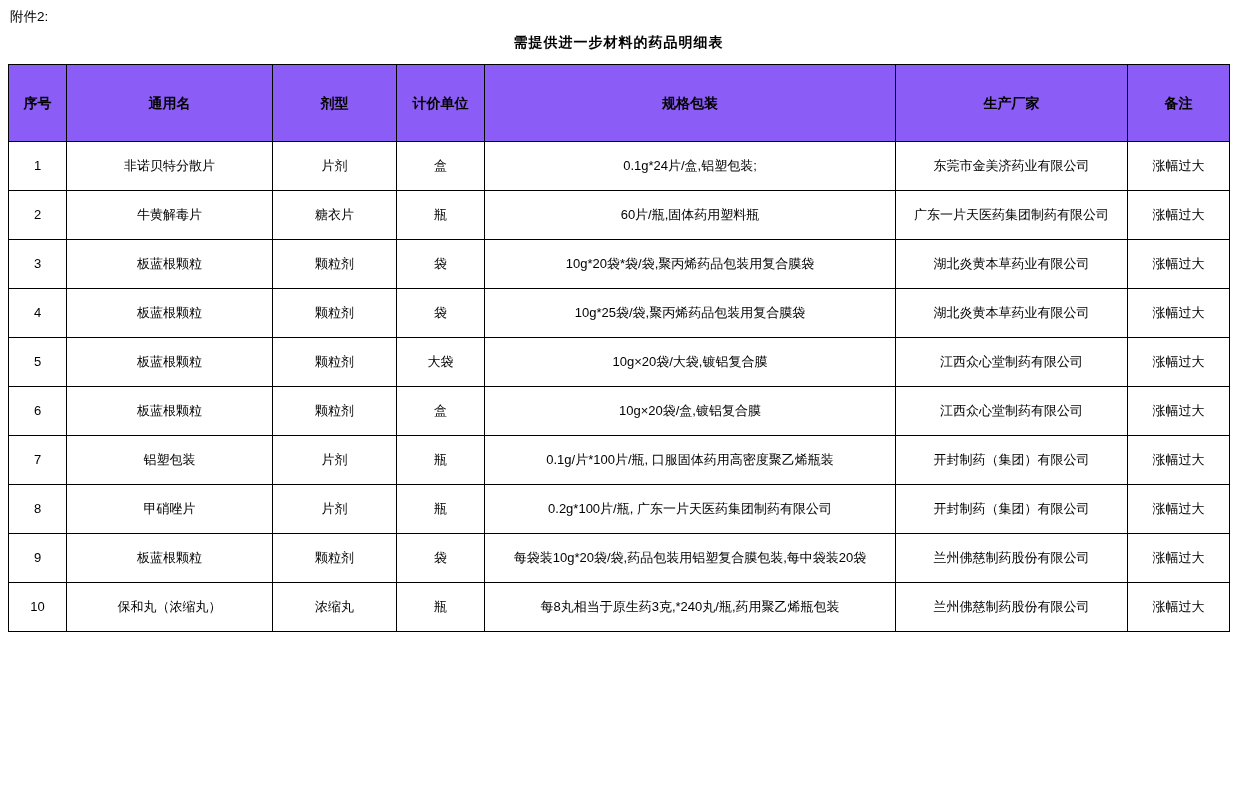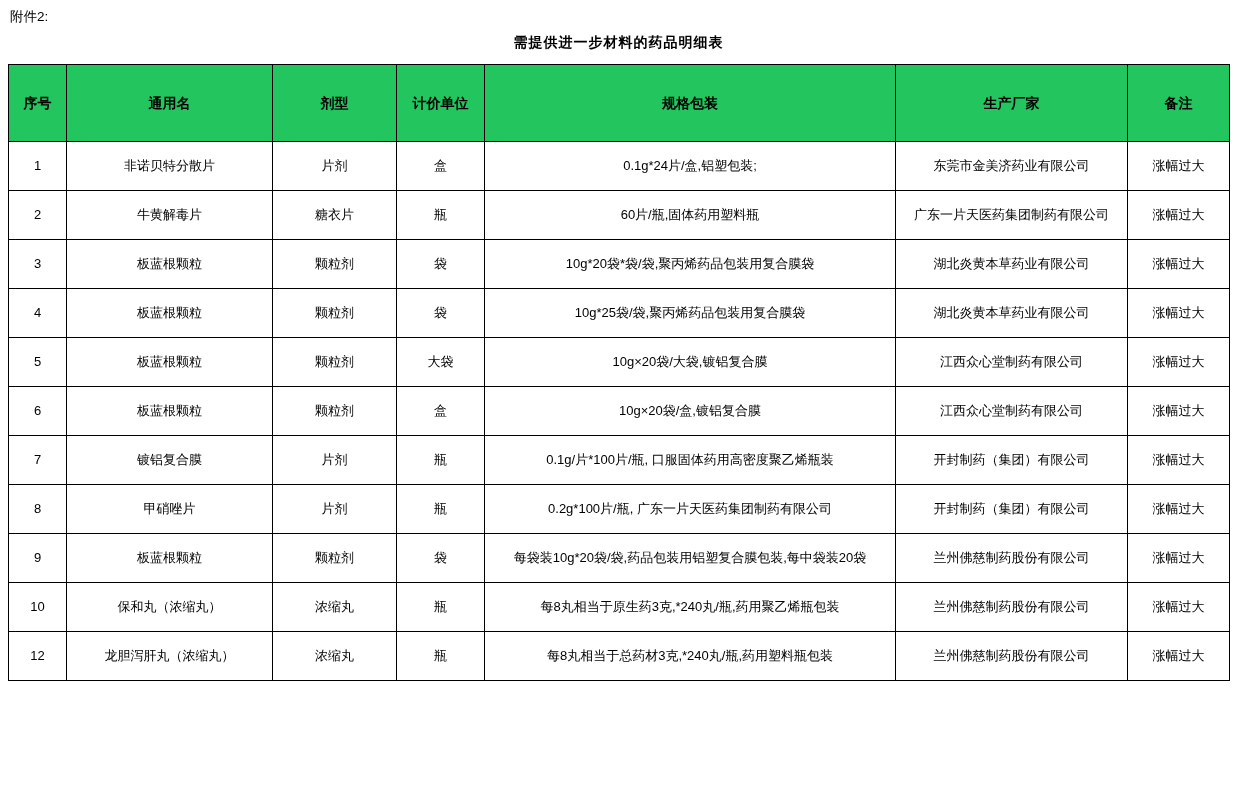--- a/index.html
+++ b/index.html
@@ -46,21 +46,21 @@
     border: 1px solid #000000;
     text-align: center;
     vertical-align: middle;
     font-size: 13px;
     line-height: 18px;
     padding: 4px 3px;
     font-family: "Liberation Sans", "DejaVu Sans", sans-serif;
     word-wrap: break-word;
   }
   table.drug-table thead th {
-    background: #22c55e;
+    background: #8b5cf6;
     font-weight: bold;
     font-size: 14px;
     height: 68px;
   }
   table.drug-table tbody td {
     height: 40px;
     background: #ffffff;
   }
   .col-no      { width: 58px; }
   .col-name    { width: 206px; }
@@ -157,21 +157,21 @@
         <td class="cell-no">6</td>
         <td class="cell-name">板蓝根颗粒</td>
         <td class="cell-form">颗粒剂</td>
         <td class="cell-unit">盒</td>
         <td class="cell-spec">10g×20袋/盒,镀铝复合膜</td>
         <td class="cell-maker">江西众心堂制药有限公司</td>
         <td class="cell-remark">涨幅过大</td>
       </tr>
       <tr>
         <td class="cell-no">7</td>
-        <td class="cell-name">镀铝复合膜</td>
+        <td class="cell-name">铝塑包装</td>
         <td class="cell-form">片剂</td>
         <td class="cell-unit">瓶</td>
         <td class="cell-spec">0.1g/片*100片/瓶, 口服固体药用高密度聚乙烯瓶装</td>
         <td class="cell-maker">开封制药（集团）有限公司</td>
         <td class="cell-remark">涨幅过大</td>
       </tr>
       <tr>
         <td class="cell-no">8</td>
         <td class="cell-name">甲硝唑片</td>
         <td class="cell-form">片剂</td>
@@ -191,25 +191,16 @@
       </tr>
       <tr>
         <td class="cell-no">10</td>
         <td class="cell-name">保和丸（浓缩丸）</td>
         <td class="cell-form">浓缩丸</td>
         <td class="cell-unit">瓶</td>
         <td class="cell-spec">每8丸相当于原生药3克,*240丸/瓶,药用聚乙烯瓶包装</td>
         <td class="cell-maker">兰州佛慈制药股份有限公司</td>
         <td class="cell-remark">涨幅过大</td>
       </tr>
-      <tr>
-        <td class="cell-no">12</td>
-        <td class="cell-name">龙胆泻肝丸（浓缩丸）</td>
-        <td class="cell-form">浓缩丸</td>
-        <td class="cell-unit">瓶</td>
-        <td class="cell-spec">每8丸相当于总药材3克,*240丸/瓶,药用塑料瓶包装</td>
-        <td class="cell-maker">兰州佛慈制药股份有限公司</td>
-        <td class="cell-remark">涨幅过大</td>
-      </tr>
     </tbody>
   </table>
 
 </div>
 
 </body></html>

